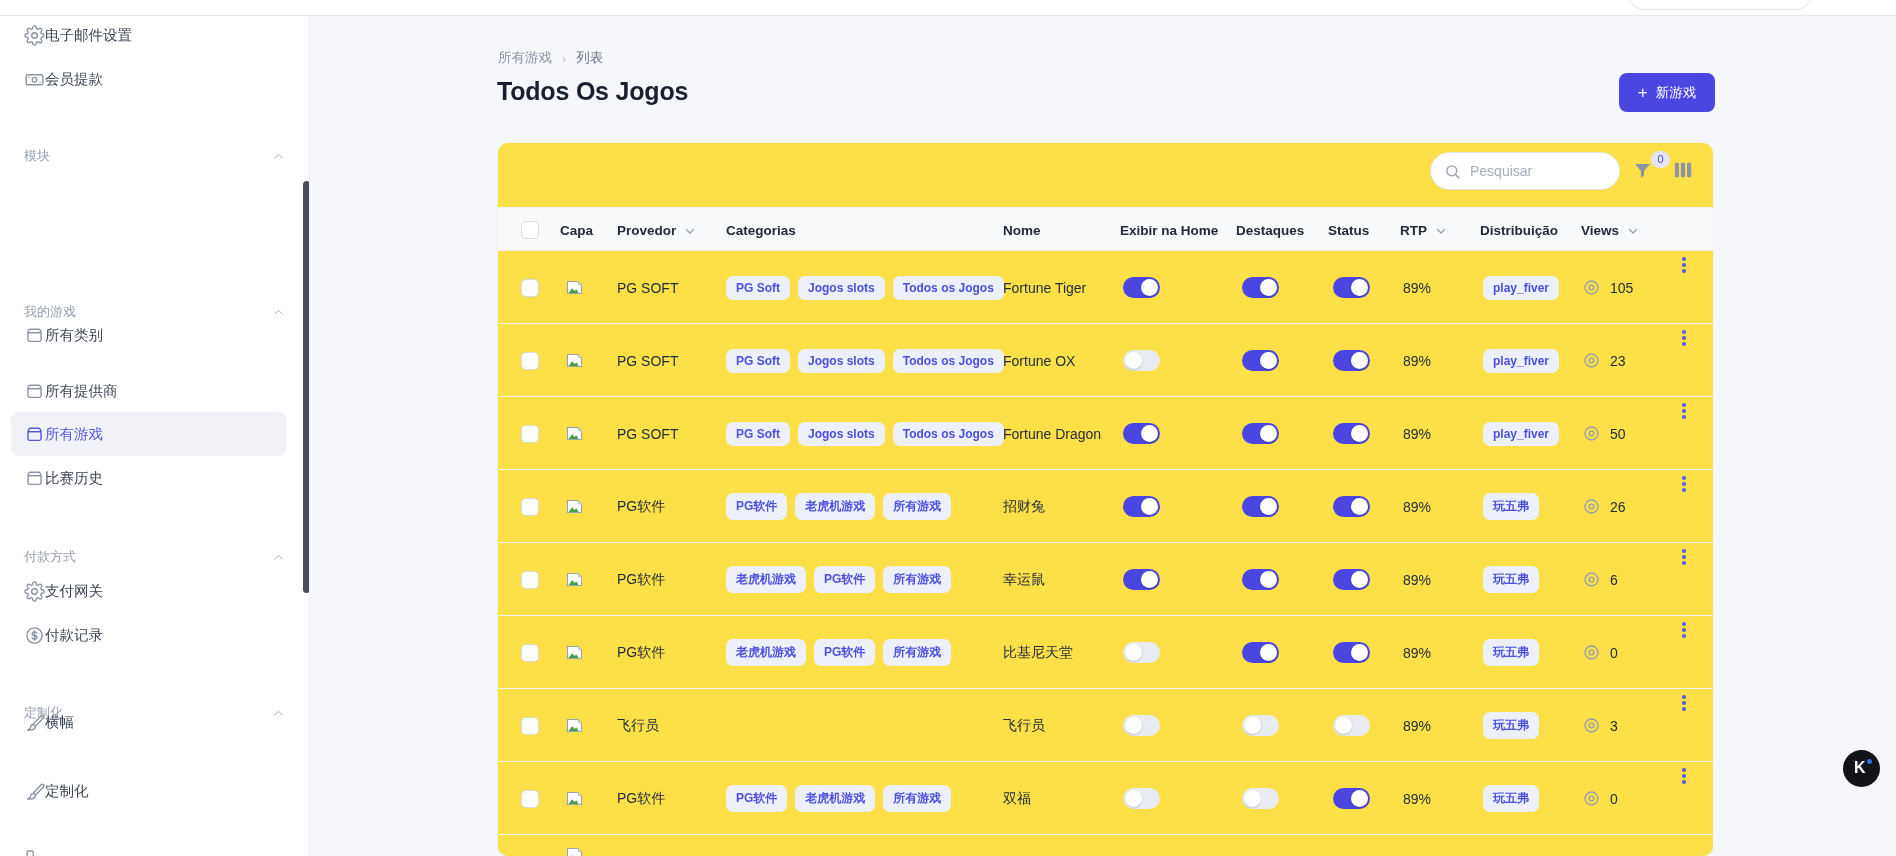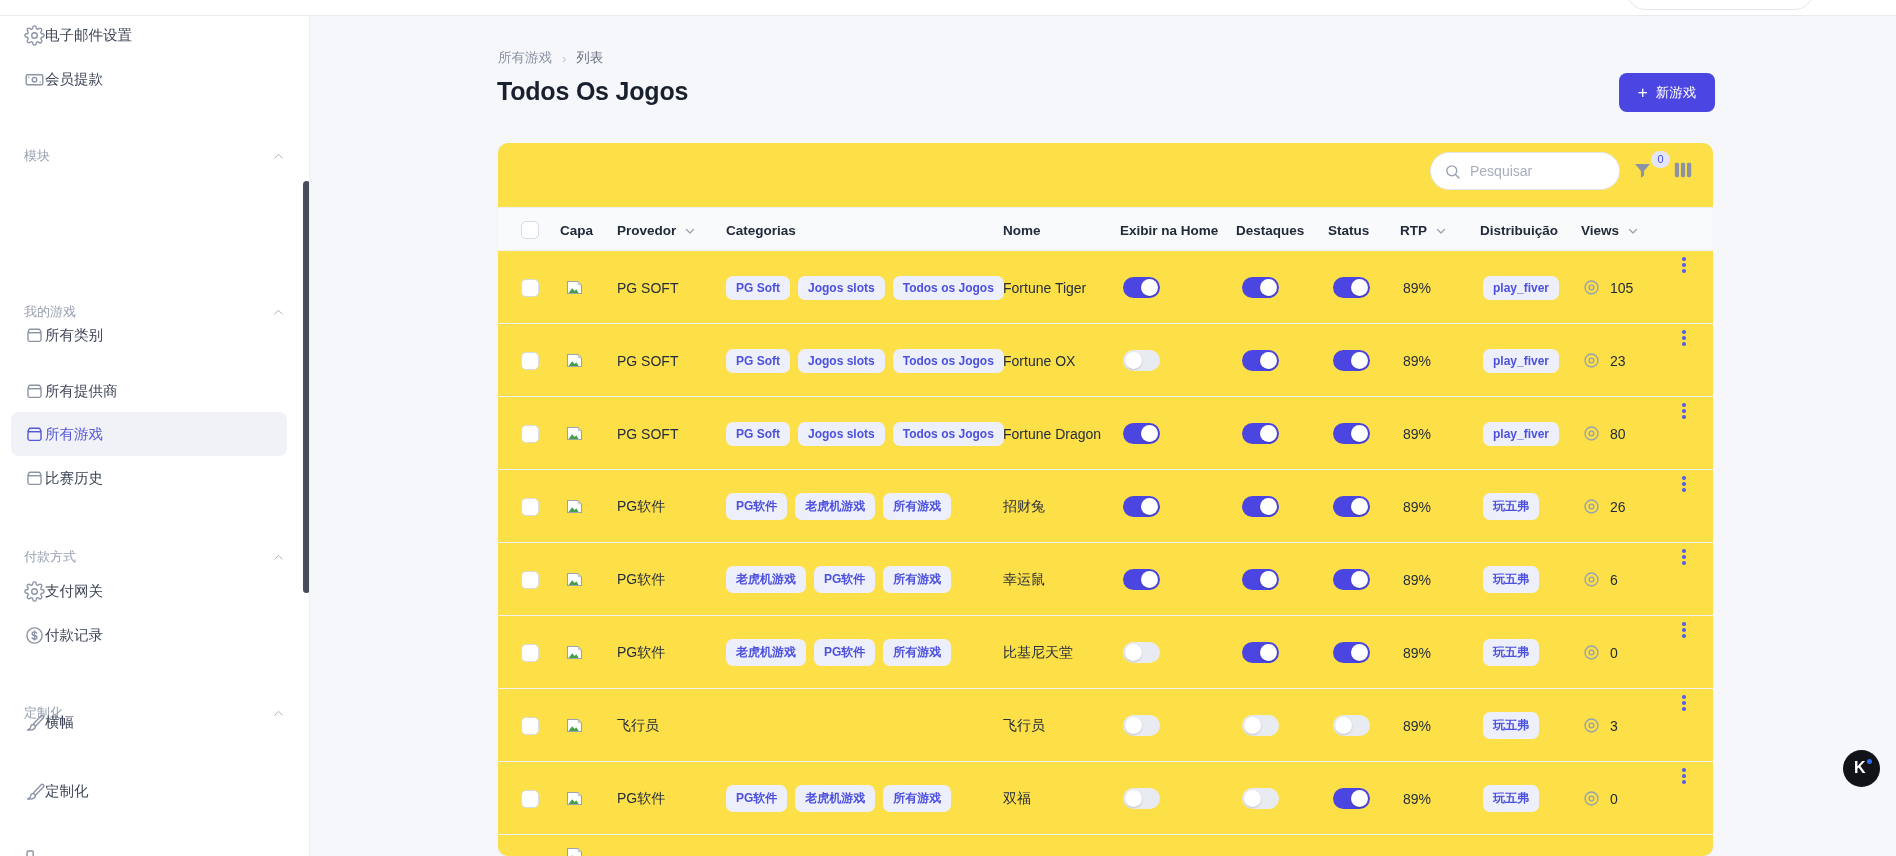--- a/index.html
+++ b/index.html
@@ -479,21 +479,21 @@
     <span class="cell o-rtpc txt">89%</span>
     <span class="cell o-distc">
             <span class="chip">play_fiver</span>
           </span>
     <span class="cell o-viewsc">
             <span class="views-wrap">
       <svg class="views-eye" width="19" height="19" viewBox="0 0 24 24" fill="none" stroke="currentColor" stroke-width="1.7">
                 <circle cx="12" cy="12" r="8.2"></circle>
                 <circle cx="12" cy="12" r="3"></circle>
               </svg>
-      <span class="views-num">80</span>
+      <span class="views-num">50</span>
     </span>
           </span>
     <button class="cell o-kebab kebab">
             <i></i>
             <i></i>
             <i></i>
           </button>
   </div>
         <div class="trow">
     <span class="cell o-check">

